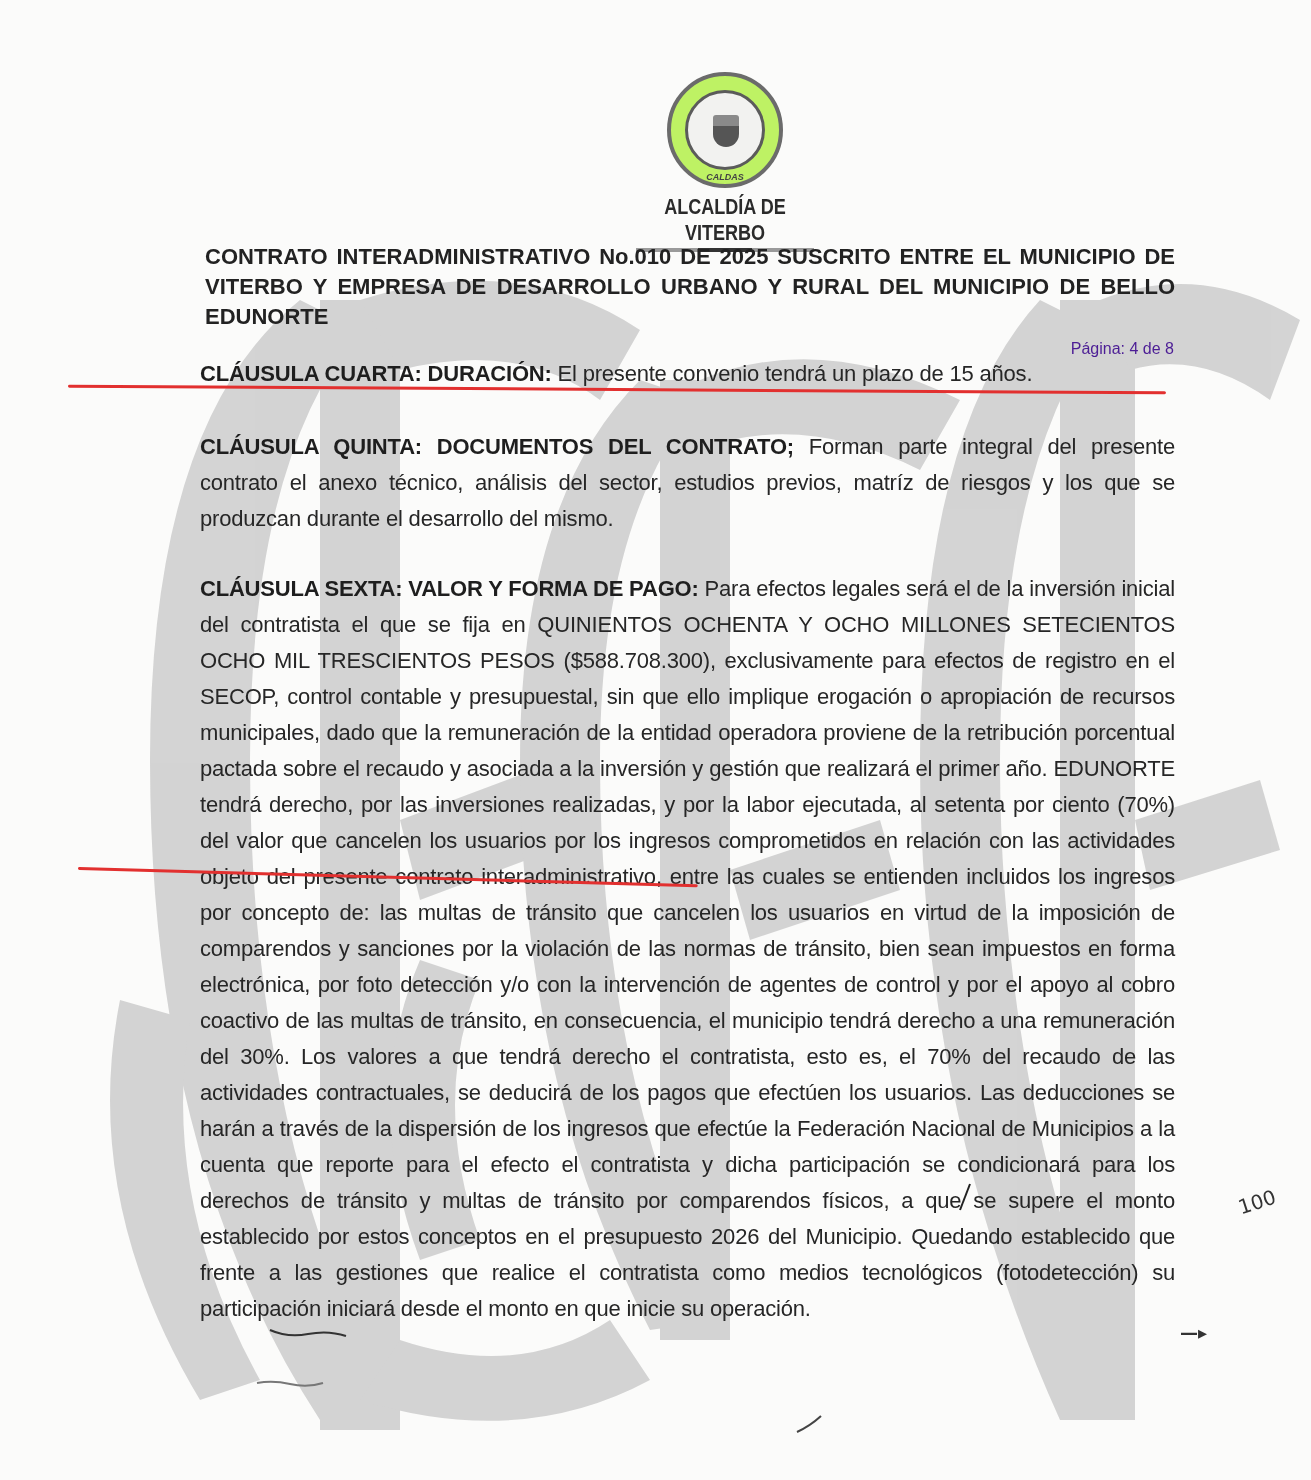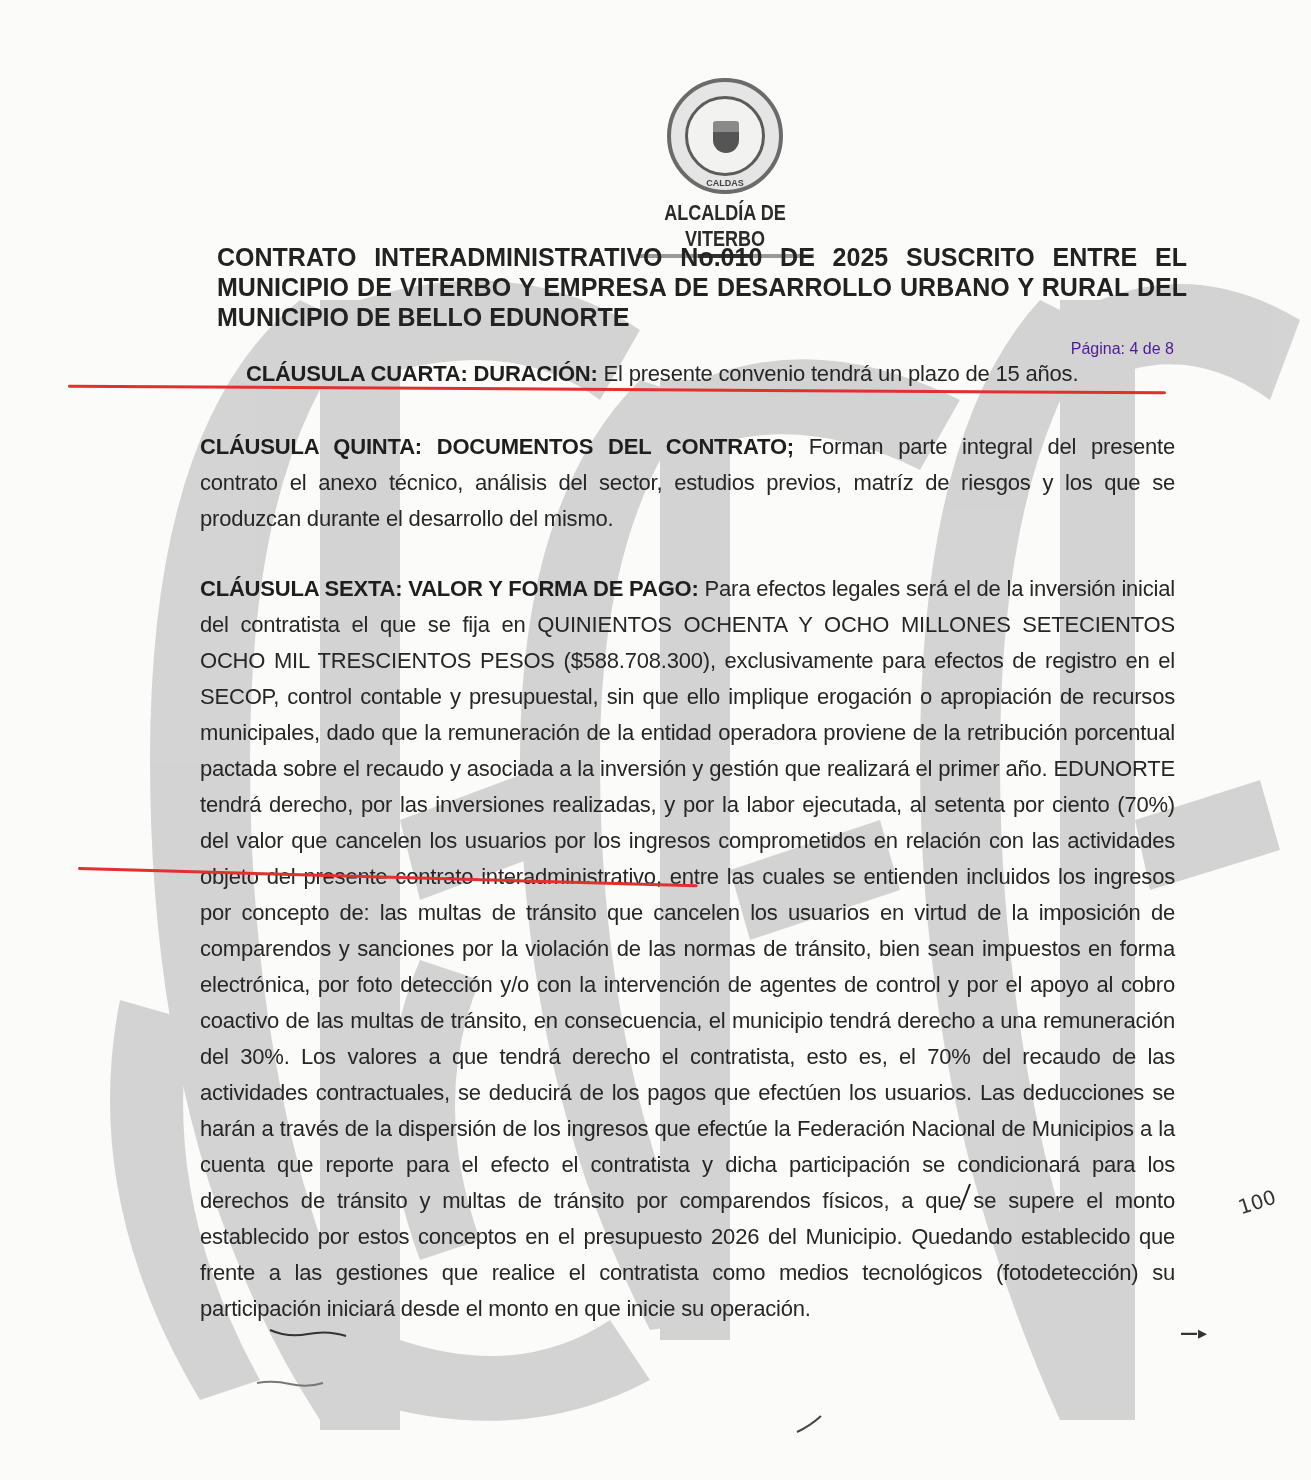--- a/index.html
+++ b/index.html
@@ -10,23 +10,24 @@
       color: #1d1d1d;
     }
     .watermark {
       position: absolute; left: 0; top: 0; width: 1311px; height: 1480px;
       pointer-events: none; z-index: 0;
     }
     .logo-wrap {
       position: absolute; left: 610px; top: 72px; width: 230px; text-align: center; z-index: 2;
     }
     .seal {
-      width: 116px; height: 116px; margin: 6px auto; border-radius: 50%;
-      background: #e5e5e5; border: 4px solid #6b6b6b; position: relative;
+      width: 116px; height: 116px; margin: 0 auto; border-radius: 50%;
+      background: #bef264; border: 4px solid #6b6b6b; position: relative;
       box-sizing: border-box;
+      font-style: italic;
     }
     .seal-ring {
       position: absolute; left: 14px; top: 14px; width: 80px; height: 80px;
       border-radius: 50%; border: 3px solid #5b5b5b; background: #f2f2f0; box-sizing: border-box;
     }
     .seal-shield {
       position: absolute; left: 25px; top: 22px; width: 26px; height: 32px;
       background: linear-gradient(#8a8a8a 0 35%, #555 35% 100%);
       border-radius: 3px 3px 13px 13px;
     }
@@ -36,34 +37,34 @@
     .logo-title {
       margin-top: 6px; font-family: "Liberation Sans", sans-serif; font-weight: bold;
       font-size: 22px; letter-spacing: 0px; color: #2a2a2a; transform: scaleX(0.82);
     }
     .logo-bar {
       height: 4px; margin: 2px 26px 0; background: linear-gradient(90deg,#9a9a9a 0 35%, #333 35% 65%, #9a9a9a 65% 100%);
     }
     .content { position: absolute; left: 0; top: 0; z-index: 2; }
     .title {
       position: absolute; left: 205px; top: 242px; width: 970px;
-      font-weight: bold; font-size: 25px; line-height: 30px; text-align: justify;
-      text-align-last: left; color: #222; margin-left: 12px;
+      font-weight: bold; font-size: 22px; line-height: 30px; text-align: justify;
+      text-align-last: left; color: #222;
     }
     .page-num {
       position: absolute; left: 1000px; top: 340px; width: 174px; text-align: right;
       font-size: 16px; color: #4c1d95;
     }
     .para {
       position: absolute; left: 200px; width: 975px;
       font-size: 22px; line-height: 36px; text-align: justify; color: #262626;
       letter-spacing: -0.2px;
     }
     .para b { font-weight: bold; color: #1e1e1e; }
-    .p4 { top: 356px; white-space: nowrap; margin-left: 46px; }
+    .p4 { top: 356px; white-space: nowrap; }
     .p5 { top: 420px; margin-top: 9px; }
     .p6 { top: 571px; }
     .redline {
       position: absolute; height: 3px; background: #e2302f; border-radius: 2px; z-index: 3;
     }
     .handnote {
       position: absolute; font-family: "DejaVu Sans", sans-serif; color: #333; z-index: 3;
     }
     .squiggle { position: absolute; z-index: 3; }
   </style>

